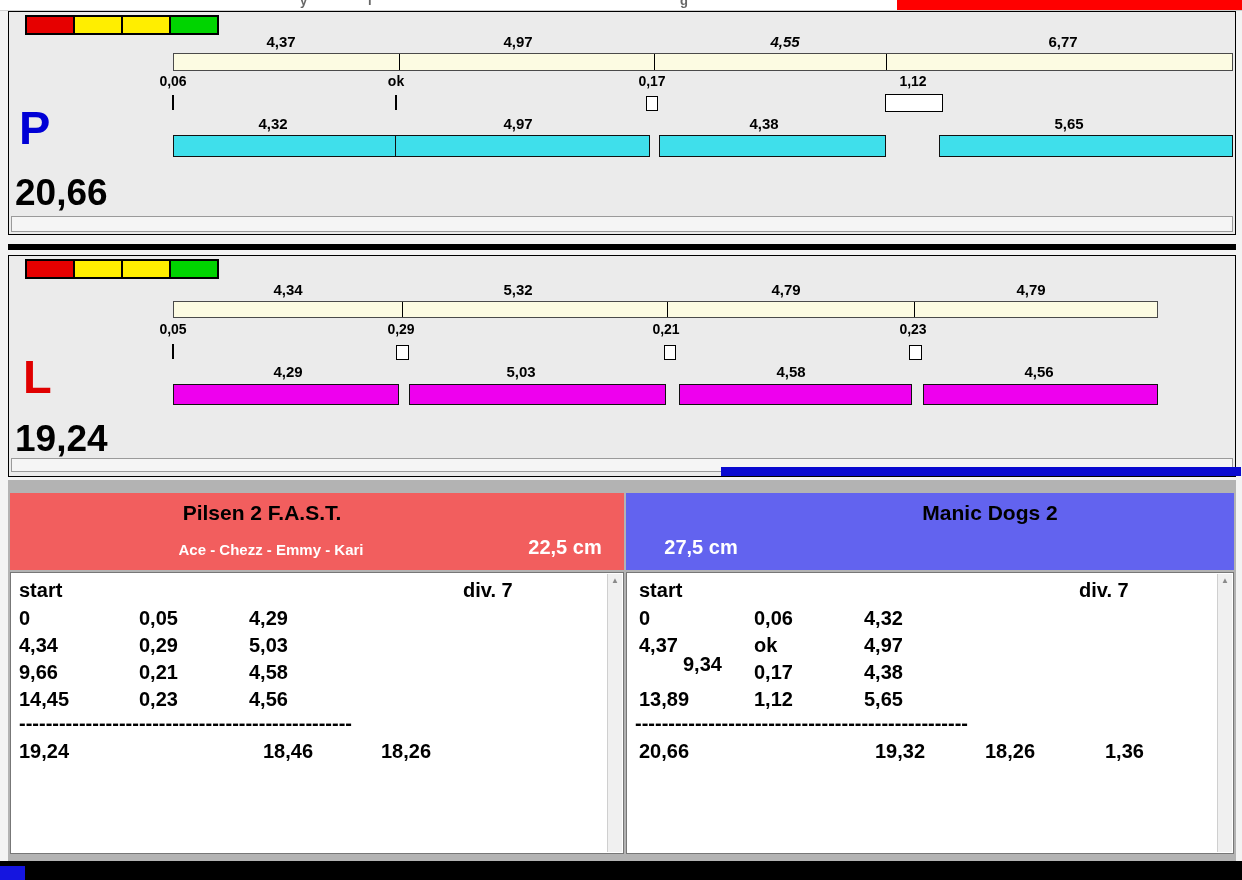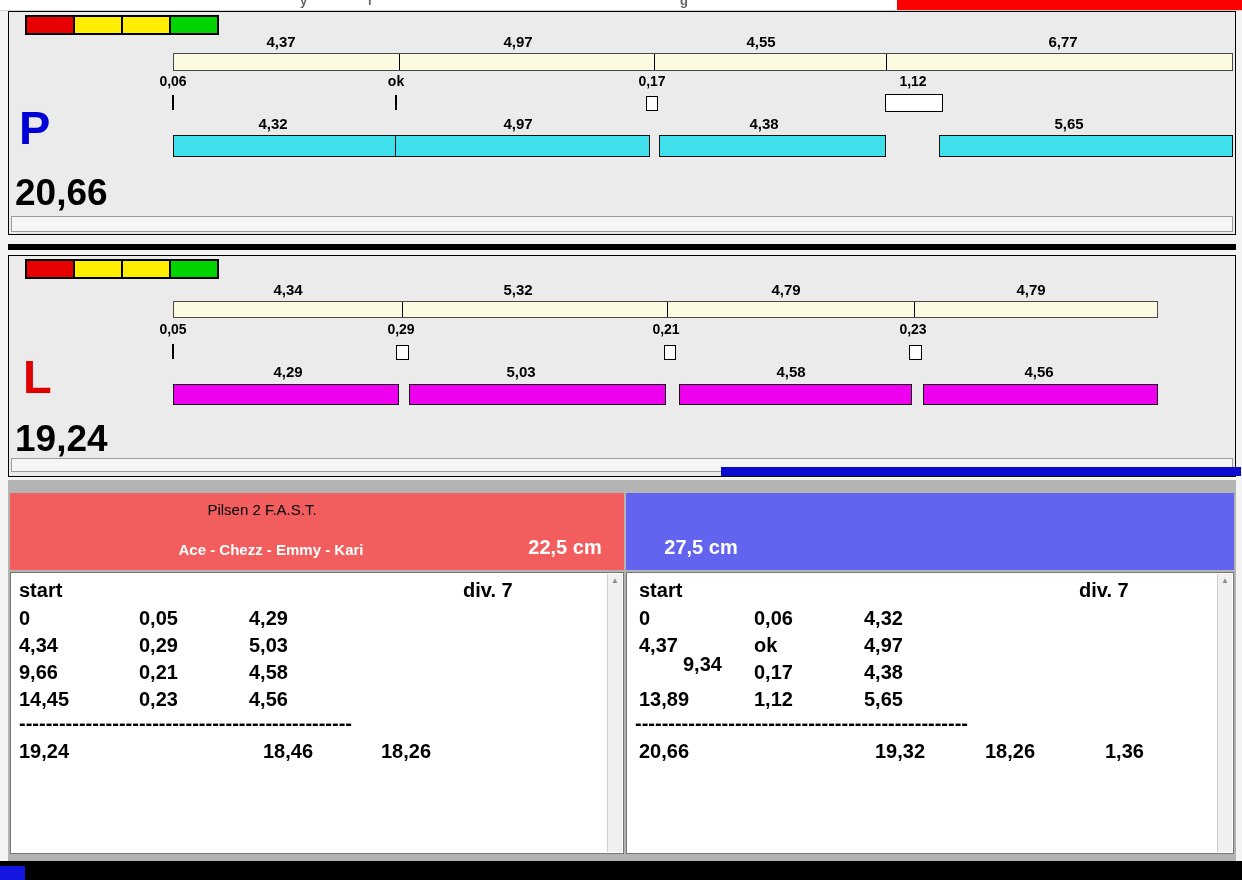--- a/index.html
+++ b/index.html
@@ -35,21 +35,21 @@
   .strip { position:absolute; background:#f5f5f5; border:1px solid #9a9a9a; }
   #progressblue { position:absolute; background:#0a0ad0; }
 
   #divider { position:absolute; left:8px; top:244px; width:1228px; height:6px; background:#000; }
 
   
   #results { position:absolute; left:8px; top:480px; width:1228px; height:381px; background:#b3b3b3; }
   .teamheader { position:absolute; height:77px; }
   #lheader { left:2px; top:13px; width:614px; background:#f25e5e; }
   #rheader { left:618px; top:13px; width:608px; background:#6263ef; }
-  .tname { position:absolute; width:100%; text-align:center; top:8px; font-size:15px; font-weight:normal; color:#000; }
+  .tname { position:absolute; width:100%; text-align:center; top:8px; font-size:21px; font-weight:bold; color:#000; }
   #lheader .tname { padding-right:110px; }
   #rheader .tname { padding-left:120px; }
   .tmembers { position:absolute; width:100%; text-align:center; top:48px; font-size:15px; font-weight:bold; color:#fff; }
   #lheader .tmembers { padding-right:92px; }
   #rheader .tmembers { padding-left:120px; }
   .theight { position:absolute; transform:translateX(-50%); top:43px; font-size:20px; font-weight:bold; color:#fff; white-space:nowrap; }
 
   #clockbox { position:absolute; left:487px; top:16px; width:260px; height:28px; background:#fff; border:1px solid #999;
               text-align:center; font-size:21px; color:#000; line-height:26px; z-index:5; white-space:nowrap; }
 
@@ -79,21 +79,21 @@
   <div class="lane" style="top:11px;height:224px;">
     <div class="lights" style="left:16px;top:3px;">
       <div class="light" style="background:#e60000;"></div>
       <div class="light" style="background:#ffee00;"></div>
       <div class="light" style="background:#ffee00;"></div>
       <div class="light" style="background:#00d400;"></div>
     </div>
 
     <span class="cl" style="left:272px;top:22px;">4,37</span>
     <span class="cl" style="left:509px;top:22px;">4,97</span>
-    <span class="cl" style="left:752px;top:22px;">4,55</span>
+    <span class="cl" style="left:776px;top:22px;font-style:italic;">4,55</span>
     <span class="cl" style="left:1054px;top:22px;">6,77</span>
 
     <div class="creambar" style="left:164px;top:41px;width:1060px;height:18px;">
       <div class="tick" style="left:225px;"></div>
       <div class="tick" style="left:480px;"></div>
       <div class="tick" style="left:712px;"></div>
     </div>
 
     <span class="splitl" style="left:164px;top:62px;">0,06</span>
     <span class="splitl" style="left:387px;top:62px;">ok</span>
@@ -173,20 +173,21 @@
 
   <div id="results">
 
     <div class="teamheader" id="lheader">
       <div class="tname">Pilsen 2 F.A.S.T.</div>
       <div class="tmembers">Ace - Chezz - Emmy - Kari</div>
       <span class="theight" style="left:555px;">22,5 cm</span>
     </div>
 
     <div class="teamheader" id="rheader">
+      <div class="tname">Manic Dogs 2</div>
       <span class="theight" style="left:67px;margin-left:8px;">27,5 cm</span>
     </div>
 
 
     <div class="rtable" id="ltable">
       <span class="tc" style="left:8px;top:6px;">start</span>
       <span class="tc" style="left:452px;top:6px;">div. 7</span>
 
       <span class="tc" style="left:8px;top:34px;">0</span>
       <span class="tc" style="left:128px;top:34px;">0,05</span>

